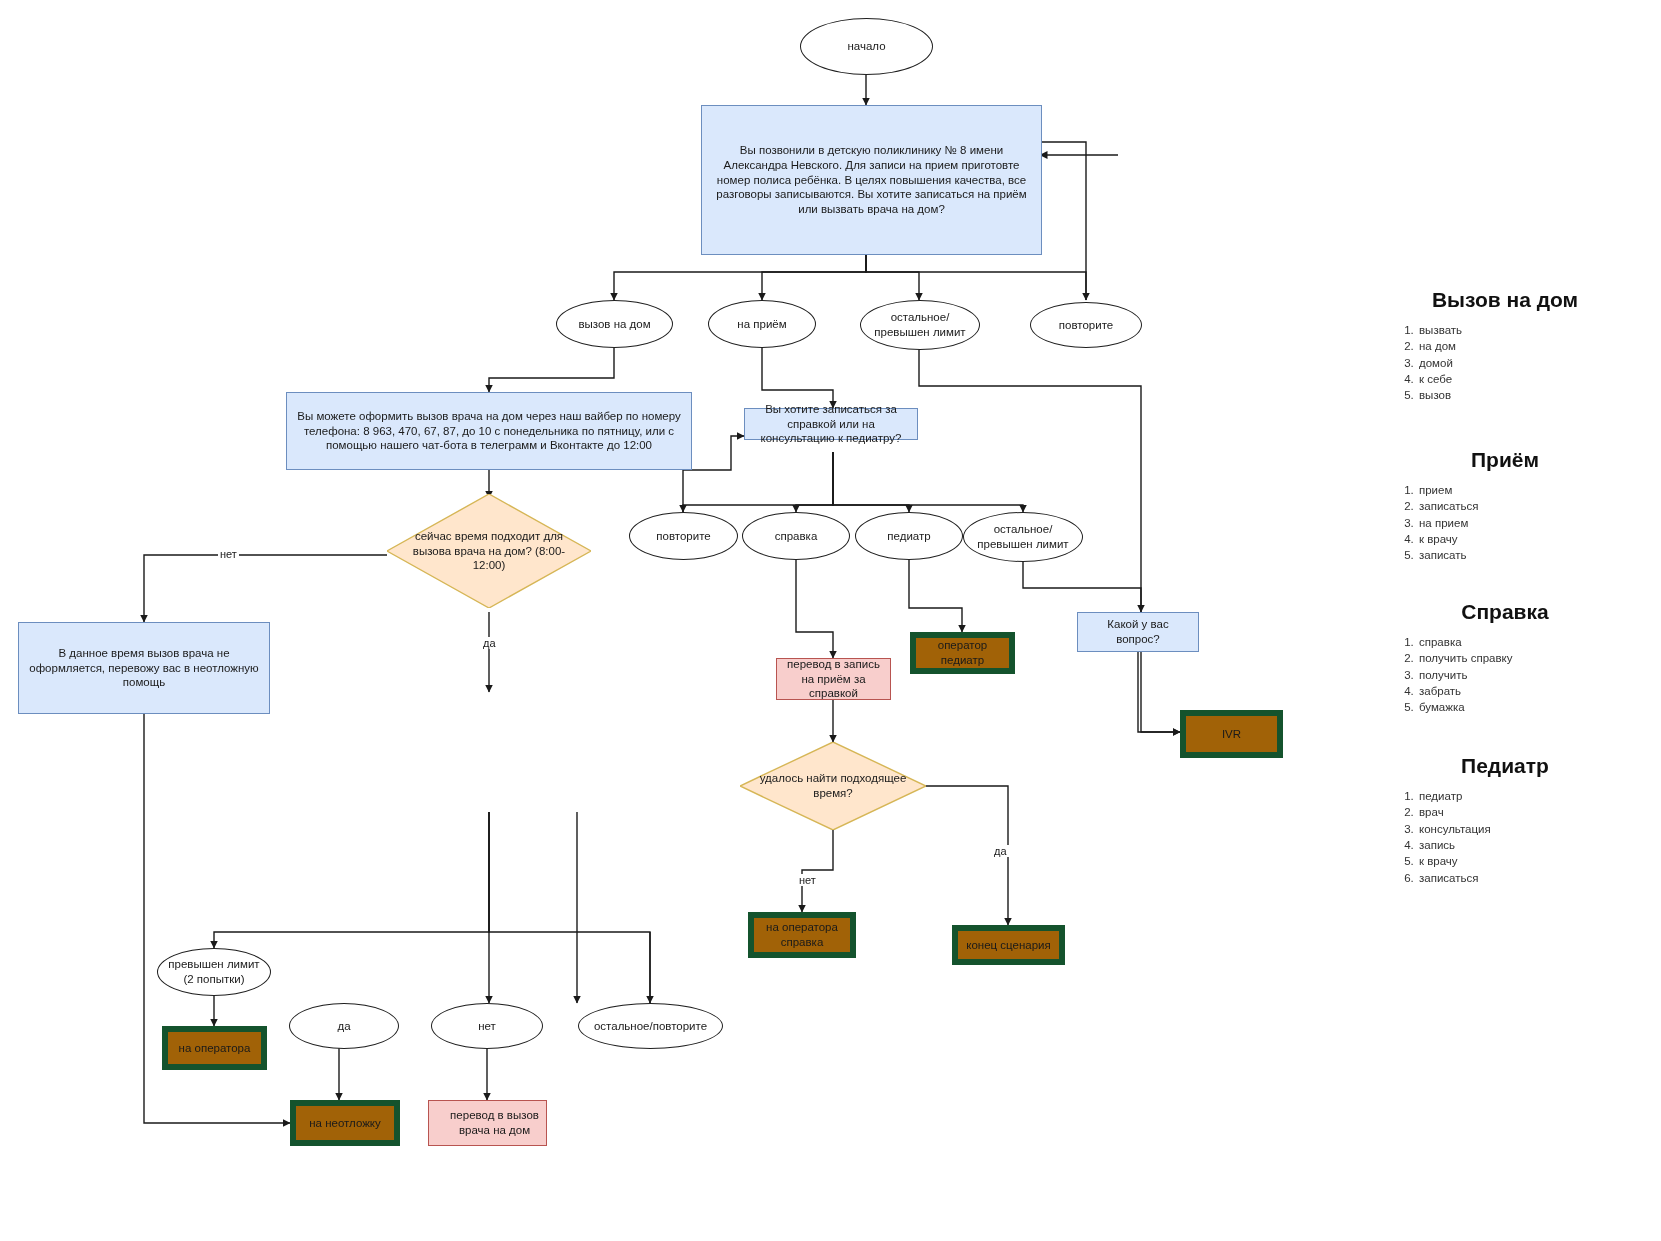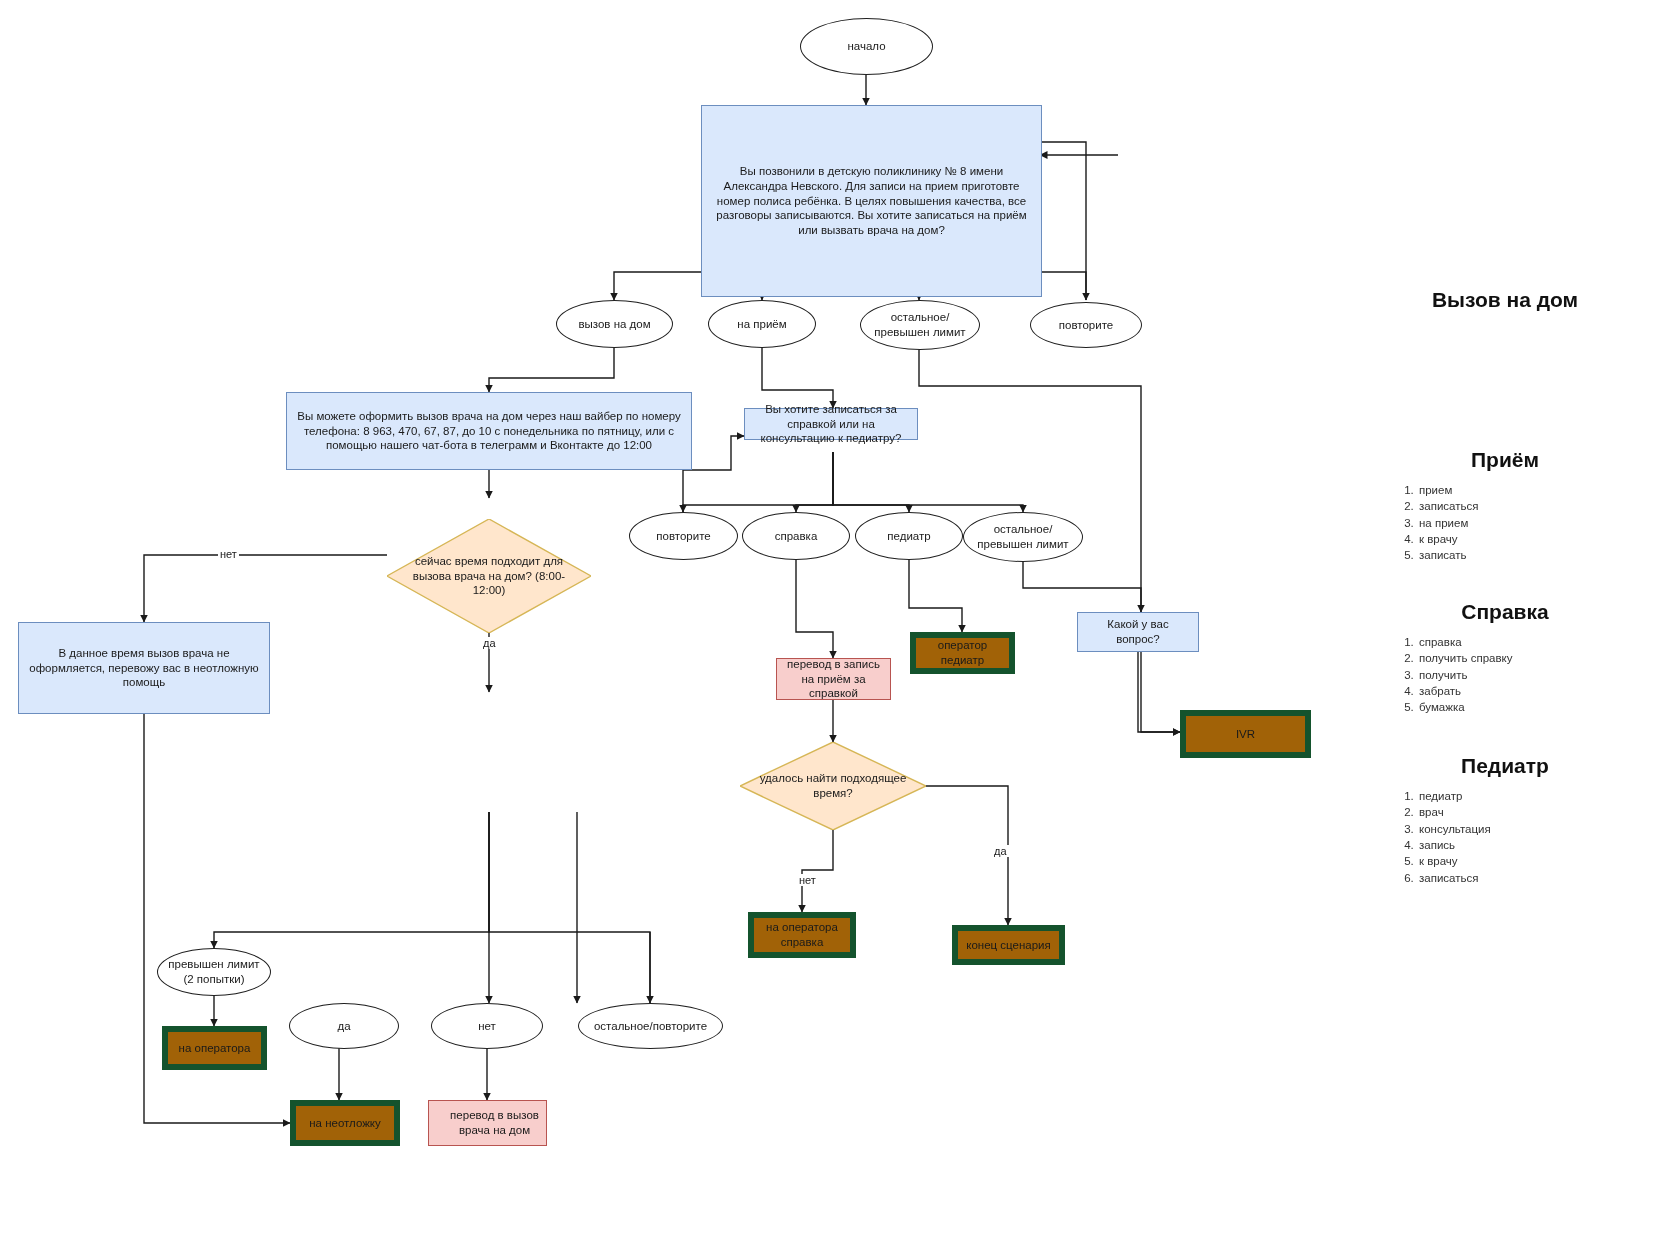--- a/index.html
+++ b/index.html
@@ -168,21 +168,21 @@
       <path d="M144,714 L144,1123 L290,1123"></path>
 
       <path d="M650,1003 L650,932" marker-end="none"></path>
     </g>
   </svg>
 
   <div class="node ellipse" style="left:800px; top:18px; width:133px; height:57px;">
     <span>начало</span>
   </div>
 
-  <div class="node box" style="left:701px; top:105px; width:341px; height:192px;">
+  <div class="node box" style="left:701px; top:105px; width:341px; height:150px;">
     <span style="max-width:320px;">Вы позвонили в детскую  поликлинику № 8 имени Александра Невского. Для записи на прием приготовте номер полиса ребёнка. В целях повышения качества, все разговоры записываются. Вы хотите записаться на приём или вызвать врача на дом?</span>
   </div>
 
   <div class="node ellipse" style="left:556px; top:300px; width:117px; height:48px;">
     <span>вызов на дом</span>
   </div>
 
   <div class="node ellipse" style="left:708px; top:300px; width:108px; height:48px;">
     <span>на приём</span>
   </div>
@@ -196,21 +196,21 @@
   </div>
 
   <div class="node box" style="left:286px; top:392px; width:406px; height:78px;">
     <span style="max-width:392px;">Вы можете оформить вызов врача на дом через наш вайбер по номеру телефона: 8 963, 470, 67, 87, до 10 с понедельника по пятницу, или с помощью нашего чат-бота в телеграмм и Вконтакте до 12:00</span>
   </div>
 
   <div class="node box" style="left:744px; top:408px; width:174px; height:32px;">
     <span style="max-width:170px;">Вы хотите записаться за справкой или на консультацию к педиатру?</span>
   </div>
 
-  <div class="node diamond" style="left:387px; top:519px; width:204px; height:114px;">
+  <div class="node diamond" style="left:387px; top:494px; width:204px; height:114px;">
     <svg class="dshape" viewBox="0 0 204 114" preserveAspectRatio="none">
       <polygon points="102,0 204,57 102,114 0,57" fill="#ffe6cc" stroke="#d6b656" stroke-width="1.4"></polygon>
     </svg>
     <span class="dtext">сейчас время подходит для вызова врача на дом? (8:00-12:00)</span>
   </div>
 
   <div class="node ellipse" style="left:629px; top:512px; width:109px; height:48px;">
     <span>повторите</span>
   </div>
 
@@ -235,21 +235,21 @@
   </div>
 
   <div class="node box" style="left:18px; top:622px; width:252px; height:92px;">
     <span style="max-width:240px;">В данное время вызов врача не оформляется, перевожу вас в неотложную помощь</span>
   </div>
 
   <div class="node red" style="left:776px; top:658px; width:115px; height:42px;">
     <span>перевод в запись на приём за справкой</span>
   </div>
 
-  <div class="node grey" style="left:1180px; top:710px; width:131px; height:48px;">
+  <div class="node grey" style="left:1180px; top:710px; width:103px; height:48px;">
     <span>IVR</span>
   </div>
 
 
   <div class="node diamond" style="left:740px; top:742px; width:186px; height:88px;">
     <svg class="dshape" viewBox="0 0 186 88" preserveAspectRatio="none">
       <polygon points="93,0 186,44 93,88 0,44" fill="#ffe6cc" stroke="#d6b656" stroke-width="1.4"></polygon>
     </svg>
     <span class="dtext">удалось найти подходящее время?</span>
   </div>
@@ -290,20 +290,27 @@
     <span>перевод в вызов врача на дом</span>
   </div>
 
   <div class="edge-label" style="left:218px; top:548px;">нет</div>
   <div class="edge-label" style="left:481px; top:637px;">да</div>
   <div class="edge-label" style="left:797px; top:874px;">нет</div>
   <div class="edge-label" style="left:992px; top:845px;">да</div>
 
   <div class="legend" style="left:1355px; top:288px;">
     <h2>Вызов на дом</h2>
+    <ol>
+      <li>вызвать</li>
+      <li>на дом</li>
+      <li>домой</li>
+      <li>к себе</li>
+      <li>вызов</li>
+    </ol>
   </div>
 
   <div class="legend" style="left:1355px; top:448px;">
     <h2>Приём</h2>
     <ol>
       <li>прием</li>
       <li>записаться</li>
       <li>на прием</li>
       <li>к врачу</li>
       <li>записать</li>

